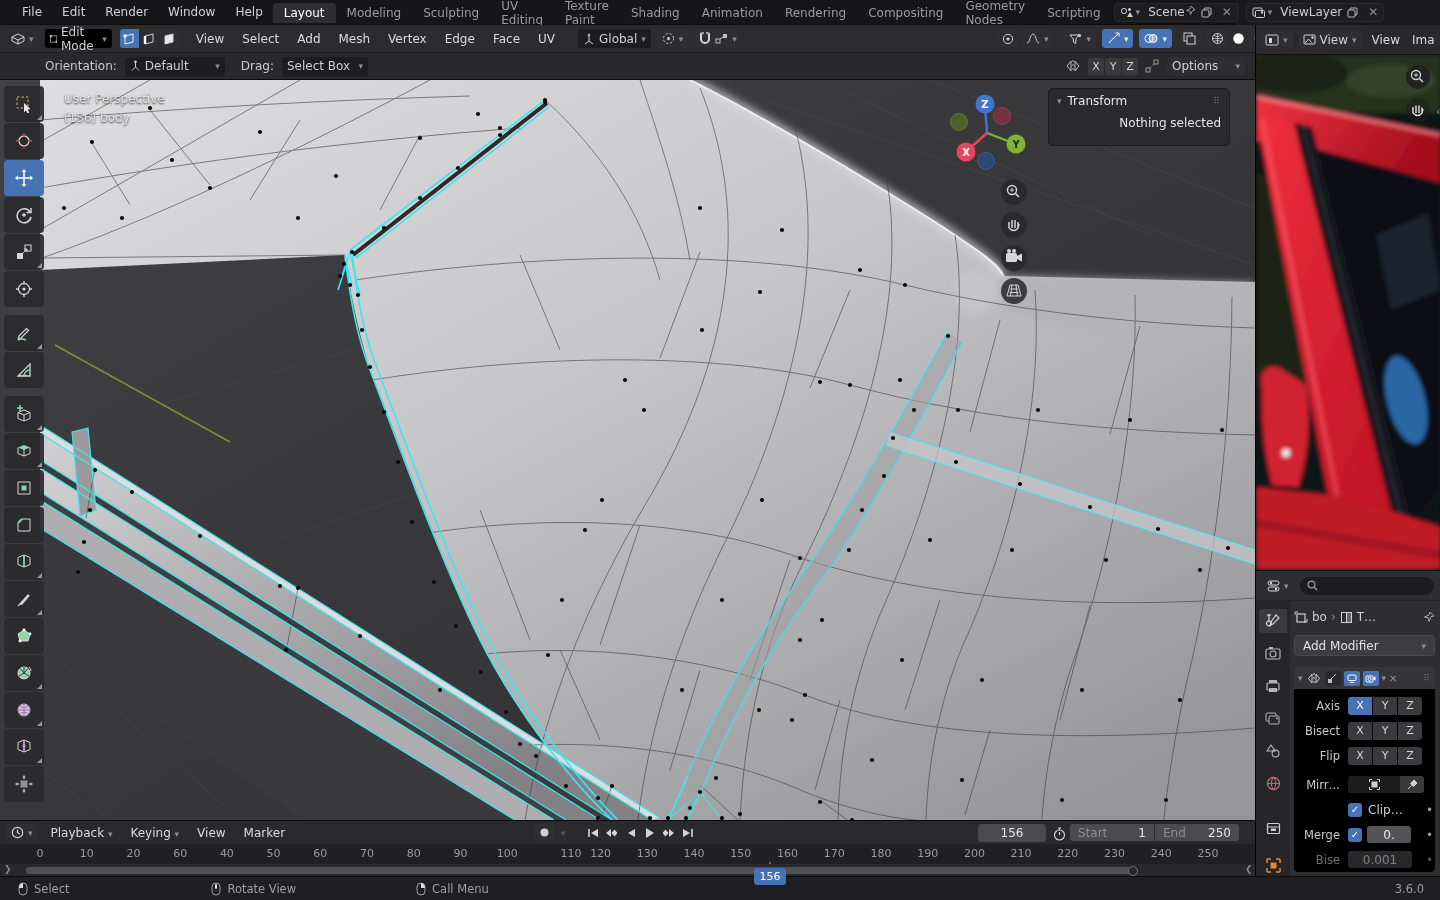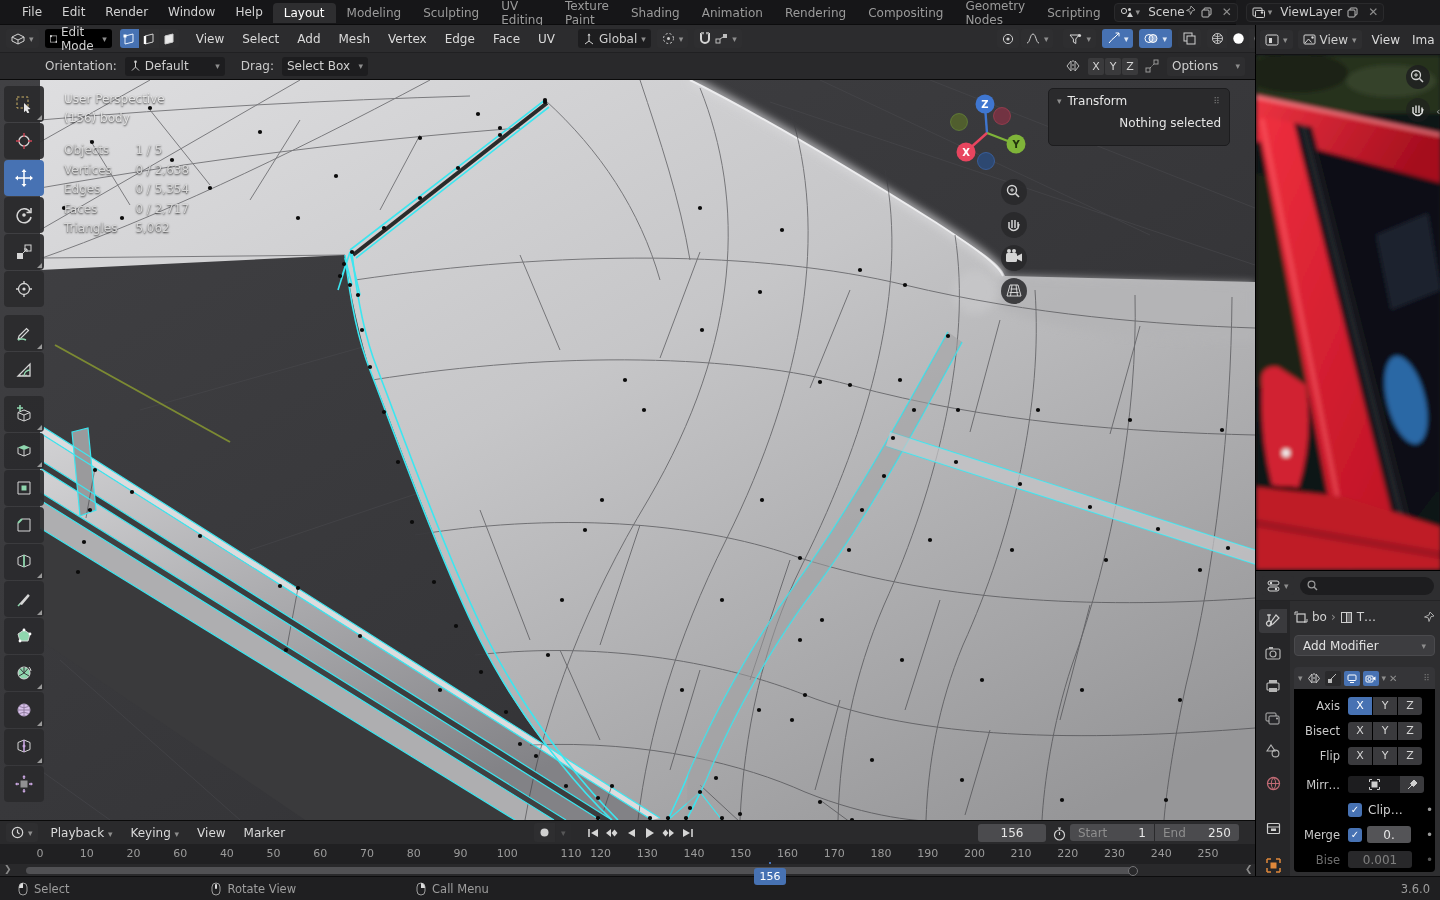--- a/index.html
+++ b/index.html
@@ -588,44 +588,20 @@
             <circle cx="1014" cy="211" r="13" fill="#28282a" opacity=".85"></circle>
             <path d="M1007,216 L1010,205 h8 l3,11 Z M1010.5,209 h7 M1009.5,212.5 h9 M1012,205 l-1.5,11 M1016,205 l1.5,11" stroke="#d5d5d5" fill="none" stroke-width="1"></path>
           </g>
       </g>
     </svg>
 
     
     <div id="stats" class="abs">
       <div>User Perspective</div>
       <div>(156) body</div>
-      <table>
-        <tbody>
-            <tr>
-              <td>Objects</td>
-              <td class="v">1 / 5</td>
-            </tr>
-        <tr>
-              <td>Vertices</td>
-              <td class="v">0 / 2,638</td>
-            </tr>
-        <tr>
-              <td>Edges</td>
-              <td class="v">0 / 5,354</td>
-            </tr>
-        <tr>
-              <td>Faces</td>
-              <td class="v">0 / 2,717</td>
-            </tr>
-        <tr>
-              <td>Triangles</td>
-              <td class="v">5,062</td>
-            </tr>
-      </tbody>
-        </table>
     </div>
 
     
     <div id="tpanel" class="abs">
       <div class="hd">
         <span class="chev" style="margin-right:6px">▾</span>
         <span>Transform</span>
         <span class="grip">⠿</span>
       </div>
       <div class="bd">Nothing selected</div>
@@ -1144,16 +1120,16 @@
         </svg>
       <span>Rotate View</span>
     </span>
     <span style="margin-left:120px; display:flex; align-items:center">
       <svg class="mico" width="10" height="14" viewBox="0 0 10 14">
           <rect x="1" y="1" width="8" height="12" rx="4" fill="none" stroke="#9e9e9e"></rect>
           <path d="M9,6 a4,5 0 0 0 -4,-5 v5 Z" fill="#dcdcdc"></path>
         </svg>
       <span>Call Menu</span>
     </span>
-    <span style="margin-left:auto; margin-right:10px">3.6.0</span>
+    <span style="margin-left:auto; margin-right:16px">3.6.0</span>
   </div>
 
 </div>
 
 </body></html>

